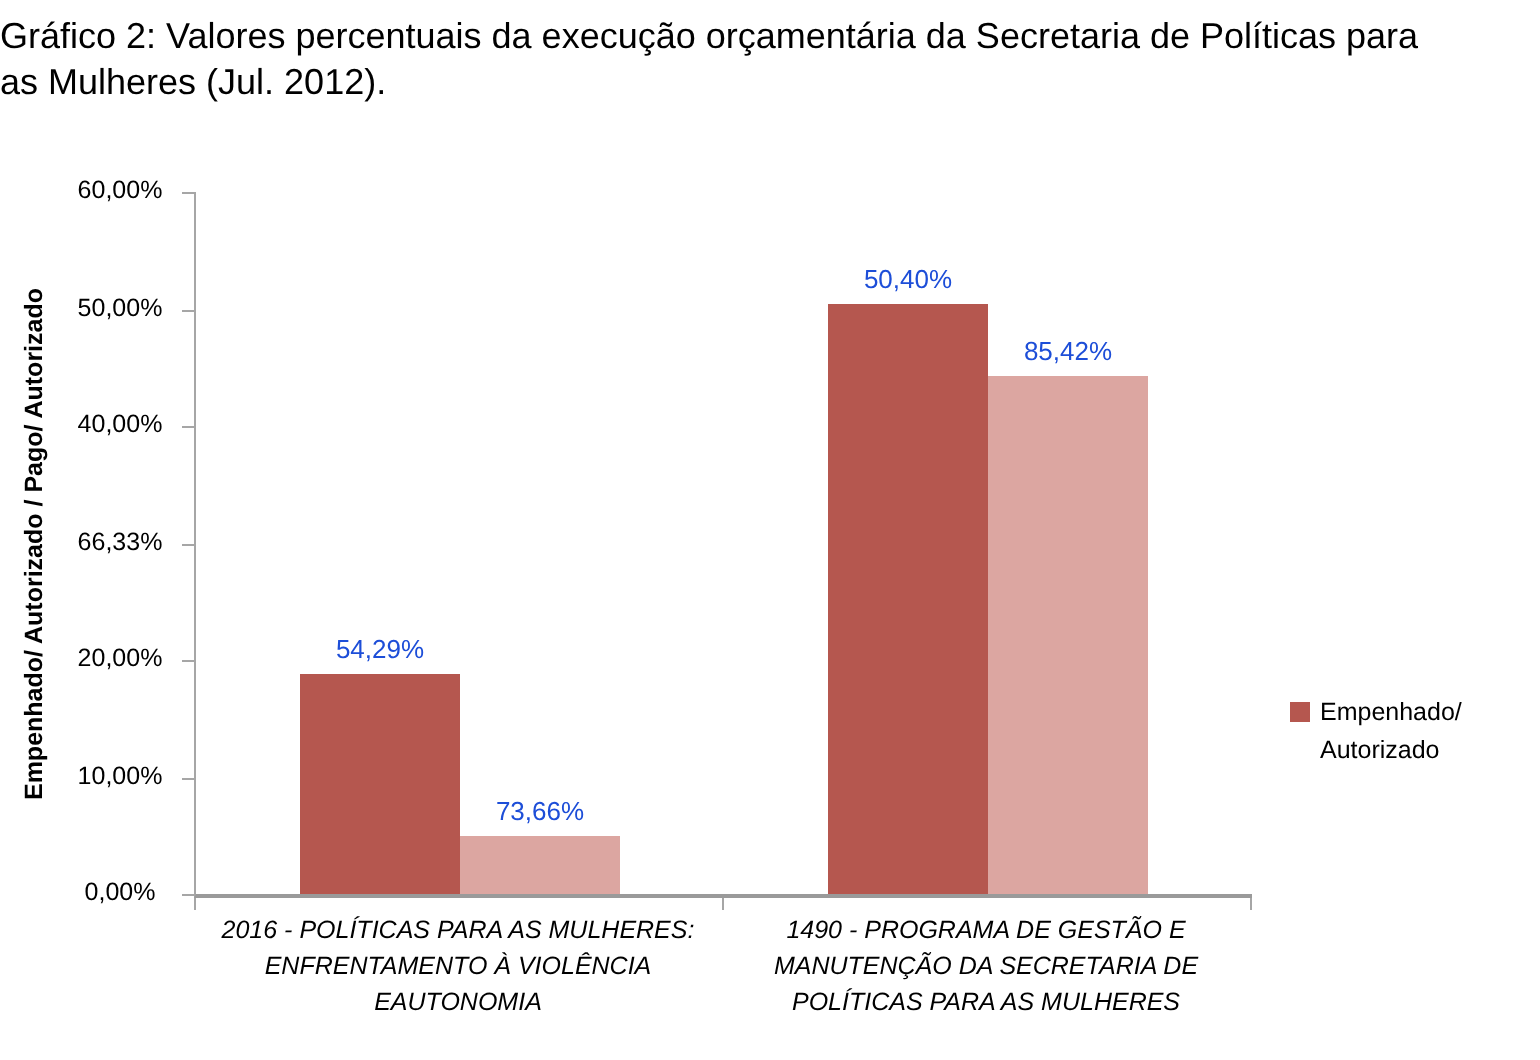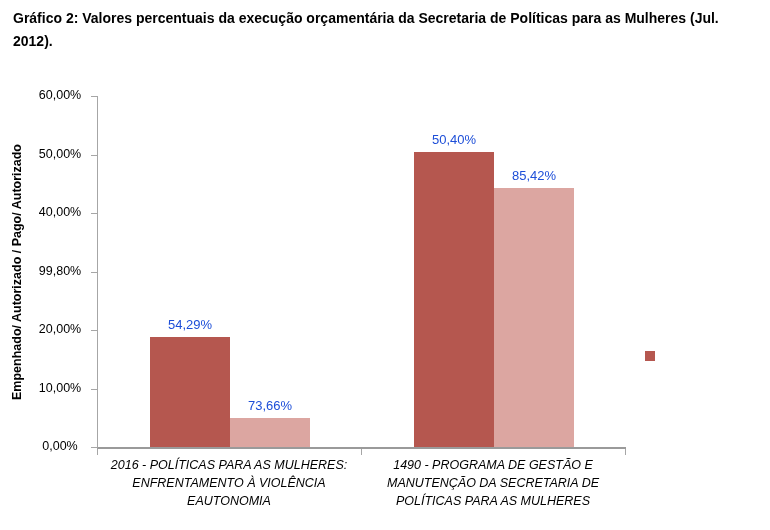--- a/index.html
+++ b/index.html
@@ -6,24 +6,24 @@
   body {
     width: 770px; height: 530px;
     background: #ffffff;
     font-family: "Liberation Sans", sans-serif;
     color: #000000;
     position: relative;
     overflow: hidden;
   }
   .chart-title {
     position: absolute;
-    left: 13px; top: 7px;
+    left: 0; top: 7px;
     width: 712px;
-    font-size: 14px;
-    font-weight: 700;
+    font-size: 18px;
+    font-weight: 400;
     line-height: 23px;
     color: #000000;
   }
   .y-axis-title {
     position: absolute;
     left: 6px; top: 96px;
     width: 22px; height: 351px;
     display: flex; align-items: center; justify-content: center;
   }
   .y-axis-title span {
@@ -108,21 +108,21 @@
   <span>Empenhado/ Autorizado / Pago/ Autorizado</span>
 </div>
 
 <div id="y-axis">
     <div class="y-tick-label" style="left:34px;top:439.0px">0,00%</div>
     <div class="y-tick-mark" style="left:91px;top:447.0px"></div>
     <div class="y-tick-label" style="left:34px;top:380.5px">10,00%</div>
     <div class="y-tick-mark" style="left:91px;top:388.5px"></div>
     <div class="y-tick-label" style="left:34px;top:322.0px">20,00%</div>
     <div class="y-tick-mark" style="left:91px;top:330.0px"></div>
-    <div class="y-tick-label" style="left:34px;top:263.5px">99,80%</div>
+    <div class="y-tick-label" style="left:34px;top:263.5px">66,33%</div>
     <div class="y-tick-mark" style="left:91px;top:271.5px"></div>
     <div class="y-tick-label" style="left:34px;top:205.0px">40,00%</div>
     <div class="y-tick-mark" style="left:91px;top:213.0px"></div>
     <div class="y-tick-label" style="left:34px;top:146.5px">50,00%</div>
     <div class="y-tick-mark" style="left:91px;top:154.5px"></div>
     <div class="y-tick-label" style="left:34px;top:88.0px">60,00%</div>
     <div class="y-tick-mark" style="left:91px;top:96.0px"></div>
   </div>
 
 <div id="plot">
@@ -140,14 +140,15 @@
     <div class="x-category-label" style="left:98.0px">2016 - POLÍTICAS PARA AS MULHERES: ENFRENTAMENTO À VIOLÊNCIA EAUTONOMIA</div>
     <div class="x-category-label" style="left:362.0px">1490 - PROGRAMA DE GESTÃO E MANUTENÇÃO DA SECRETARIA DE POLÍTICAS PARA AS MULHERES</div>
     <div class="x-tick-mark" style="left:97.0px;top:449px"></div>
     <div class="x-tick-mark" style="left:361.0px;top:449px"></div>
     <div class="x-tick-mark" style="left:625.0px;top:449px"></div>
   </div>
 
 <div id="legend">
     <div class="legend-item">
       <span class="legend-swatch" style="background:#B5574F"></span>
+      <span class="legend-label">Empenhado/ Autorizado</span>
     </div>
   </div>
 
 </body></html>

